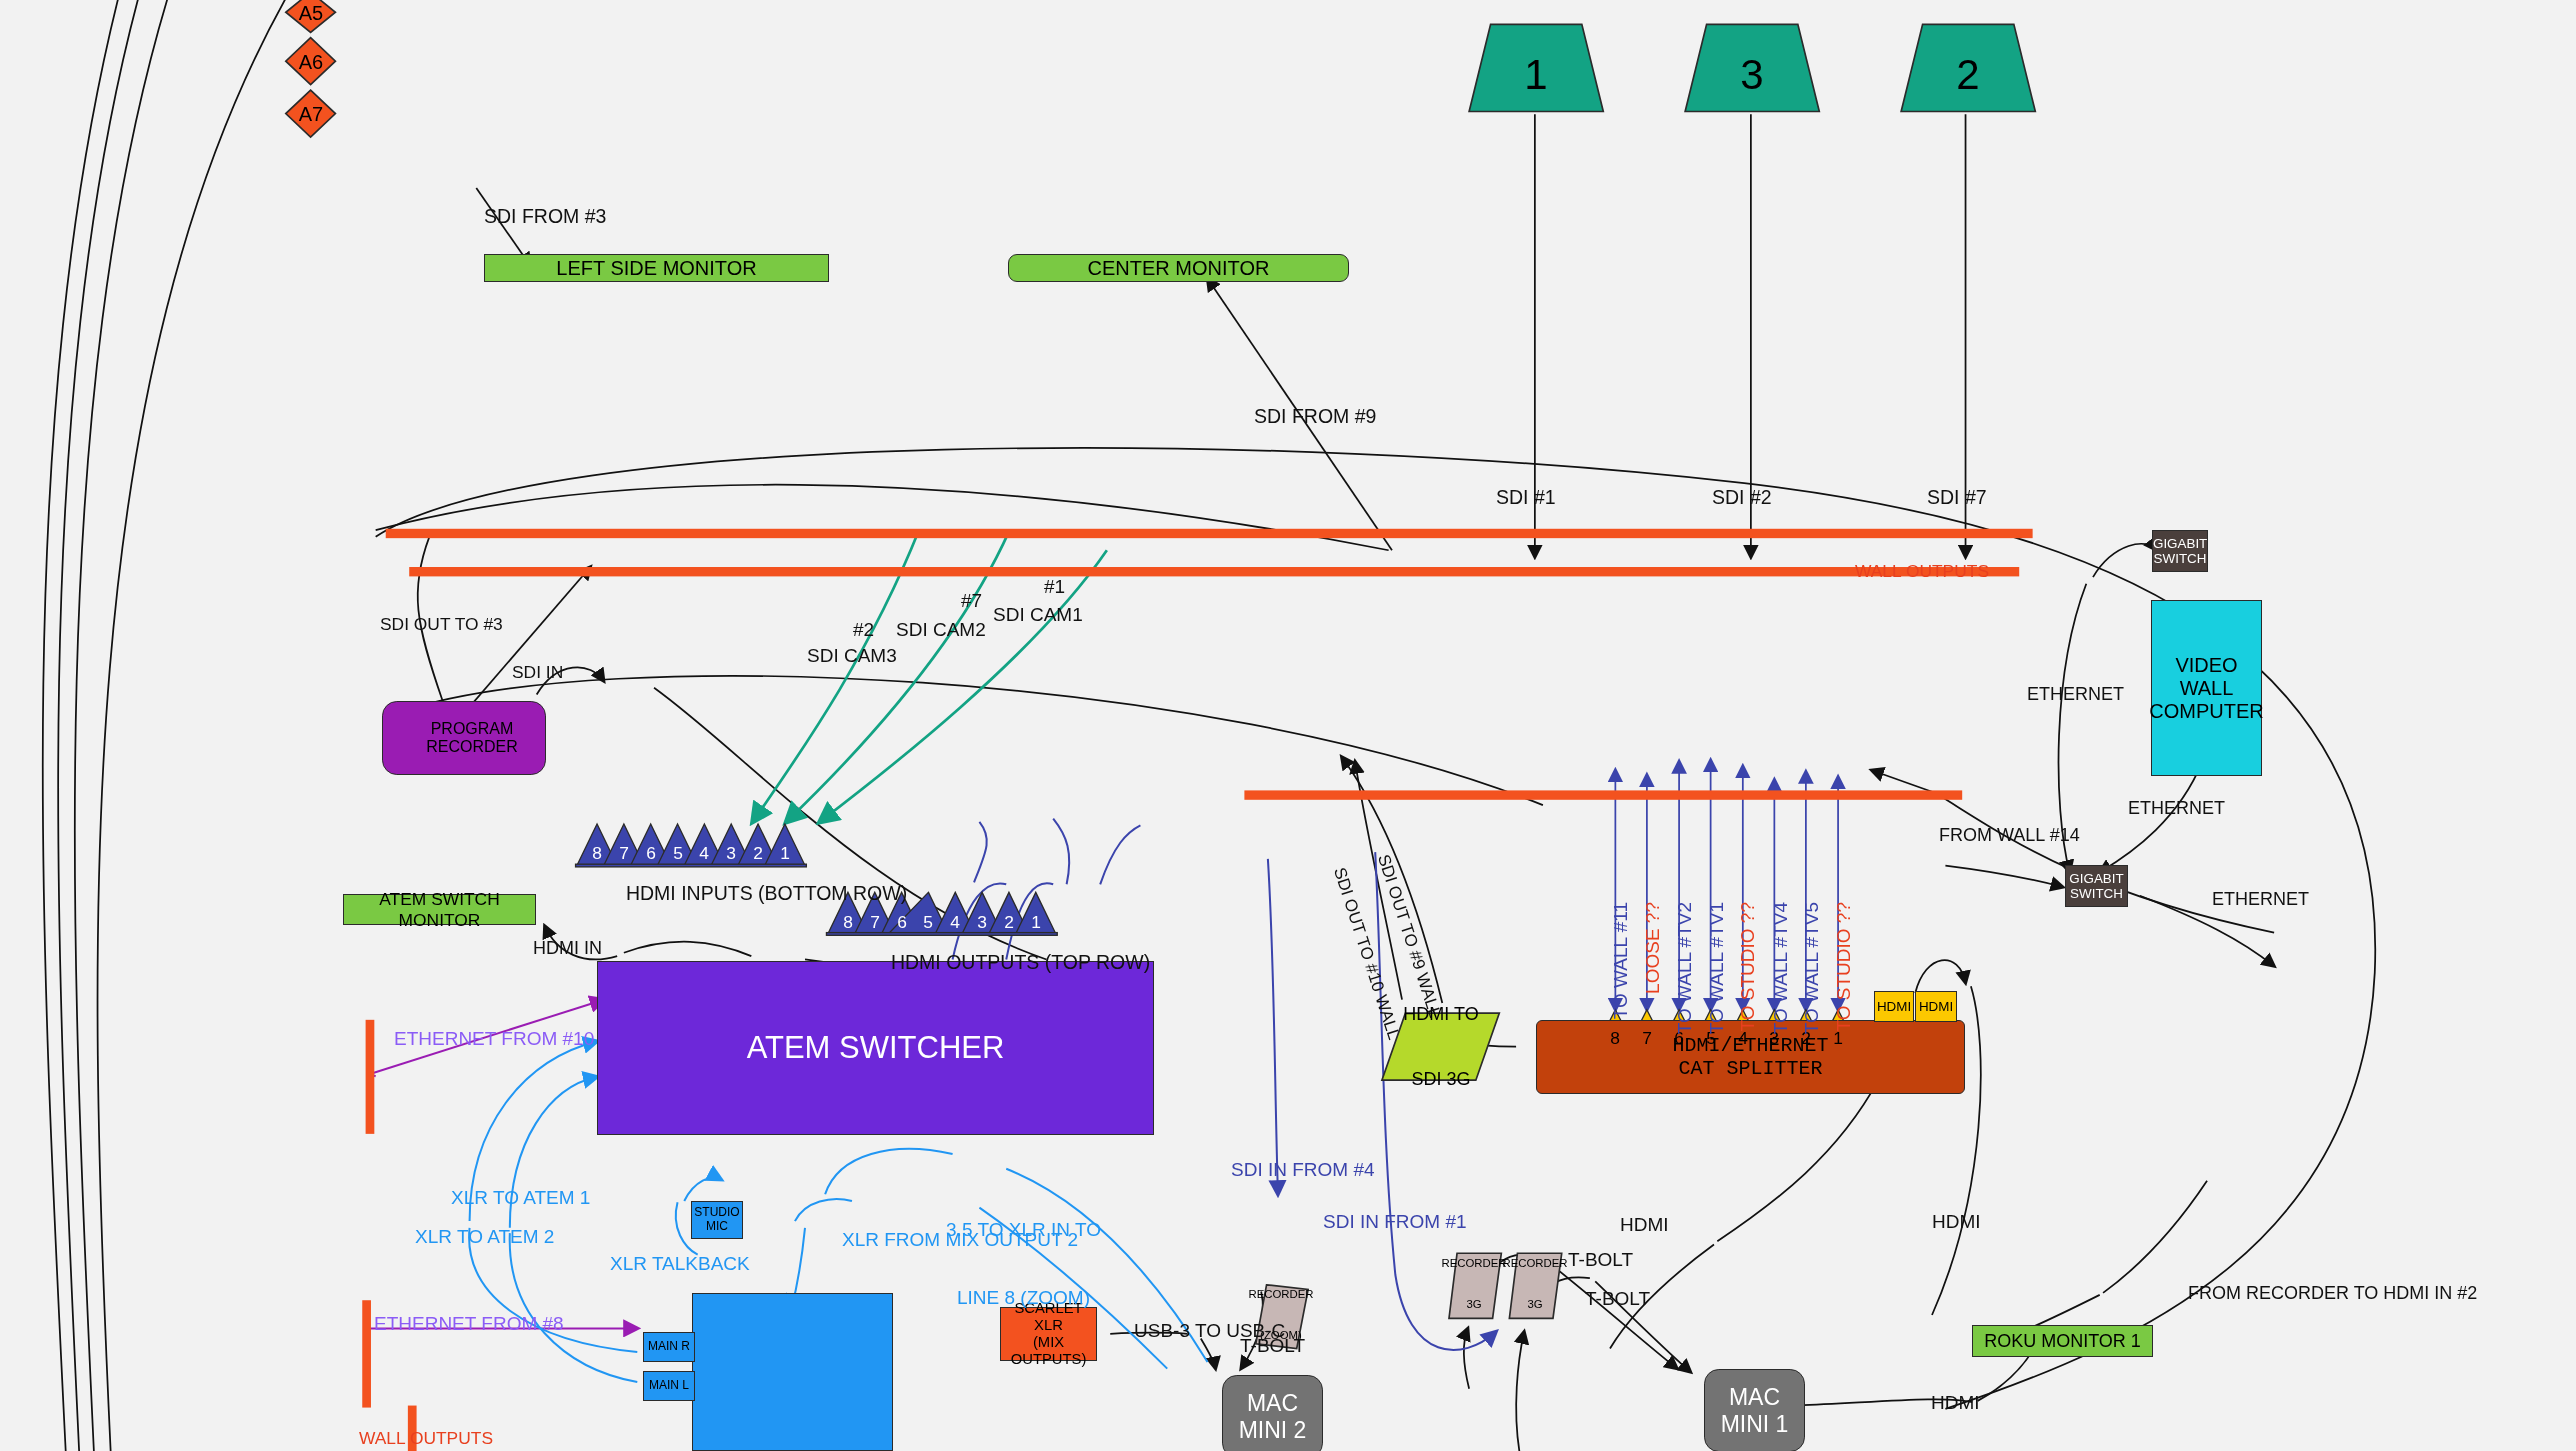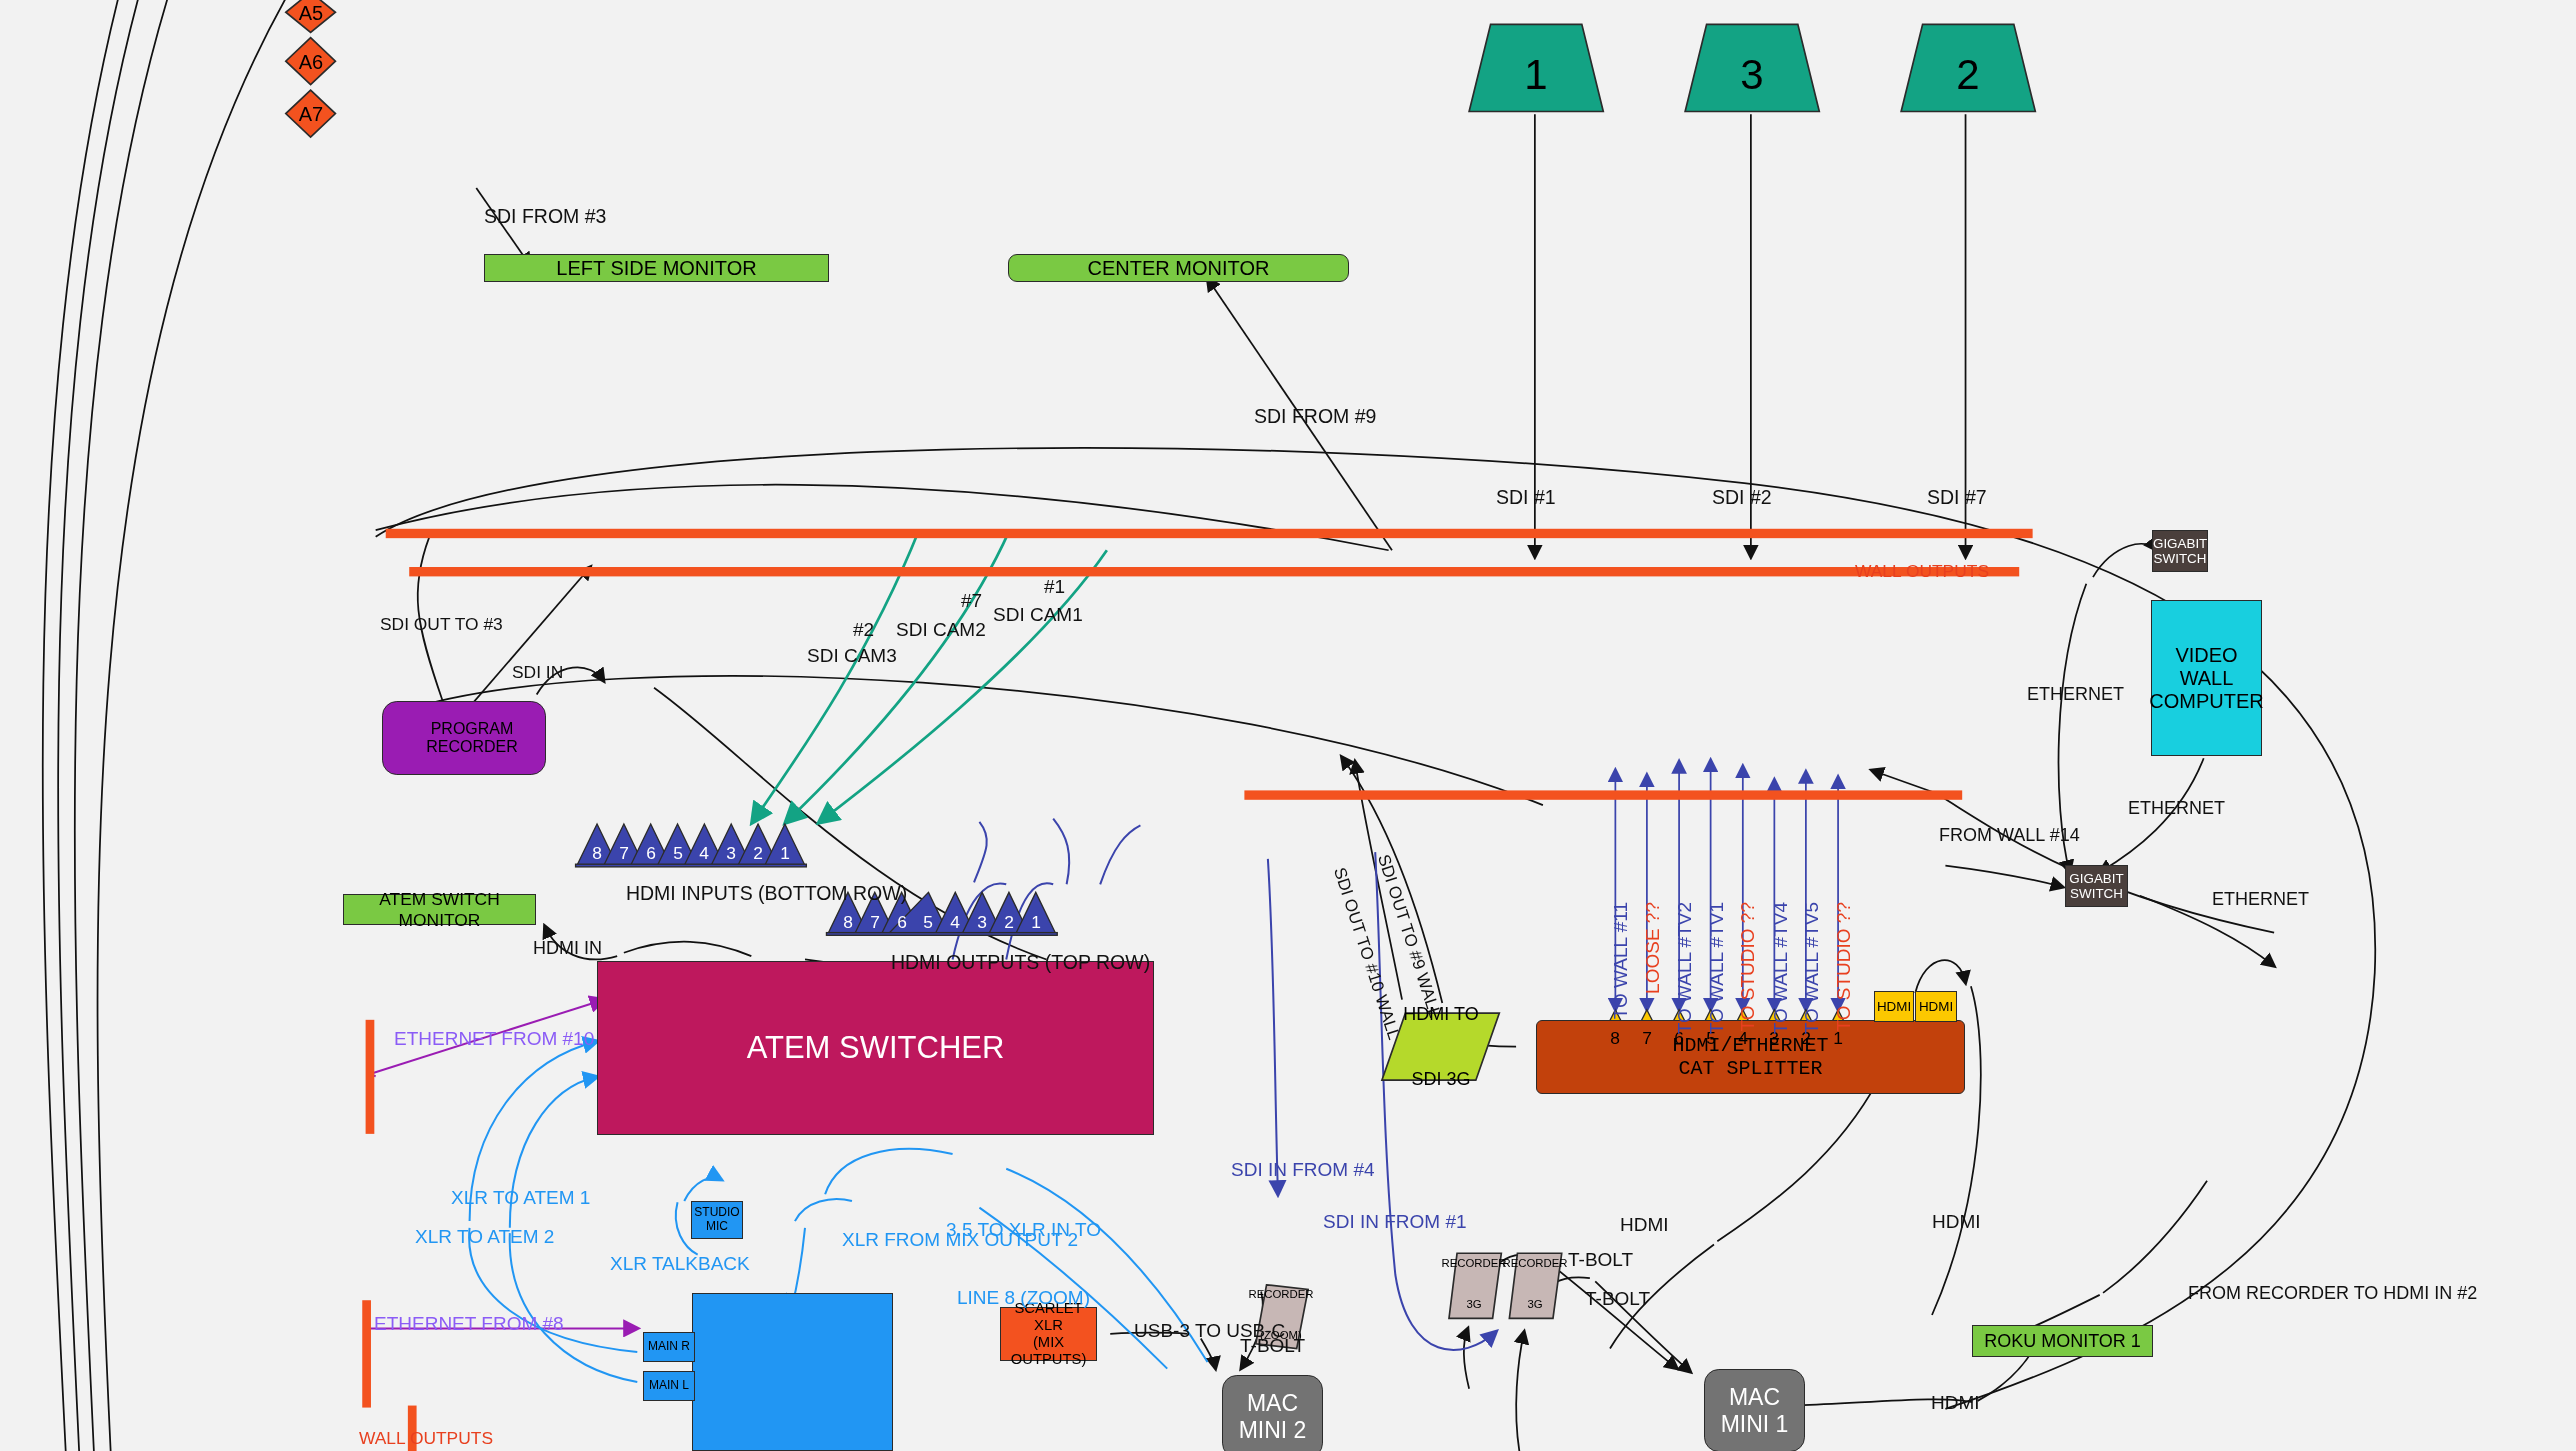--- a/index.html
+++ b/index.html
@@ -8,21 +8,21 @@
          font-family:"Liberation Sans",sans-serif;overflow:hidden;}
   svg.layer{position:absolute;left:0;top:0;width:2576px;height:1452px;pointer-events:none;}
   .node{position:absolute;box-sizing:border-box;display:flex;align-items:center;
         justify-content:center;text-align:center;line-height:1.15;}
   .lbl{position:absolute;white-space:pre;line-height:1.2;}
   .c{transform:translate(-50%,-50%);}
   
   .greenbox{background:#7ac943;border:1.3px solid #2b2b2b;color:#000;font-size:20px;}
   .cam{color:#000;font-size:42px;}
   .purple{background:#9a1cb3;border:1.3px solid #2b2b2b;border-radius:14.8px;color:#000;font-size:16px;padding-left:16px;}
-  .atem{background:#be185d;border:1.3px solid #2b2b2b;color:#fff;font-size:31px;}
+  .atem{background:#6d28d9;border:1.3px solid #2b2b2b;color:#fff;font-size:31px;}
   .cyan{background:#18cfdf;border:1.3px solid #2b2b2b;color:#000;font-size:20px;}
   .dark{background:#4a3f3c;border:1.3px solid #2b2b2b;color:#fff;font-size:13.4px;}
   .splitter{background:#c2410c;border:1.3px solid #2b2b2b;border-radius:6px;color:#000;font-size:20px;font-family:Liberation Mono, monospace;}
   .hdmiport{background:#fcc800;border:1.3px solid #2b2b2b;color:#000;font-size:13.4px;}
   .mac{background:#737373;border:1.3px solid #2b2b2b;border-radius:14.8px;color:#fff;font-size:23px;}
   .scarlet{background:#f3521f;border:1.3px solid #2b2b2b;color:#000;font-size:14.8px;}
   .mixer{background:#2196f3;border:1.3px solid #2b2b2b;color:#000;font-size:14.8px;}
   .mixport{background:#2196f3;border:1.3px solid #2b2b2b;color:#000;font-size:12px;}
   .smic{background:#2196f3;border:1.3px solid #2b2b2b;color:#000;font-size:12px;}
   
@@ -267,21 +267,21 @@
   <div class="node greenbox" style="left:1008px;top:254px;width:341px;height:28px;border-radius:9px;">CENTER MONITOR</div>
 
   <div class="node greenbox" style="left:343px;top:894px;width:193px;height:31px;font-size:17.4px;">ATEM SWITCH MONITOR</div>
 
   <div class="node greenbox" style="left:1972px;top:1325px;width:181px;height:32px;font-size:18px;">ROKU MONITOR 1</div>
 
   <div class="node purple" style="left:382px;top:701px;width:164px;height:74px;">PROGRAM RECORDER</div>
 
   <div class="node atem" style="left:597px;top:961px;width:557px;height:174px;">ATEM SWITCHER</div>
 
-  <div class="node cyan" style="left:2151px;top:600px;width:111px;height:156px;flex-direction:column;">
+  <div class="node cyan" style="left:2151px;top:600px;width:111px;height:176px;flex-direction:column;">
     <span>VIDEO WALL COMPUTER</span>
   </div>
 
   <div class="node dark" style="left:2152px;top:530px;width:56px;height:42px;flex-direction:column;">
     <span>GIGABIT SWITCH</span>
   </div>
 
   <div class="node dark" style="left:2065px;top:865px;width:63px;height:42px;flex-direction:column;">
     <span>GIGABIT SWITCH</span>
   </div>

